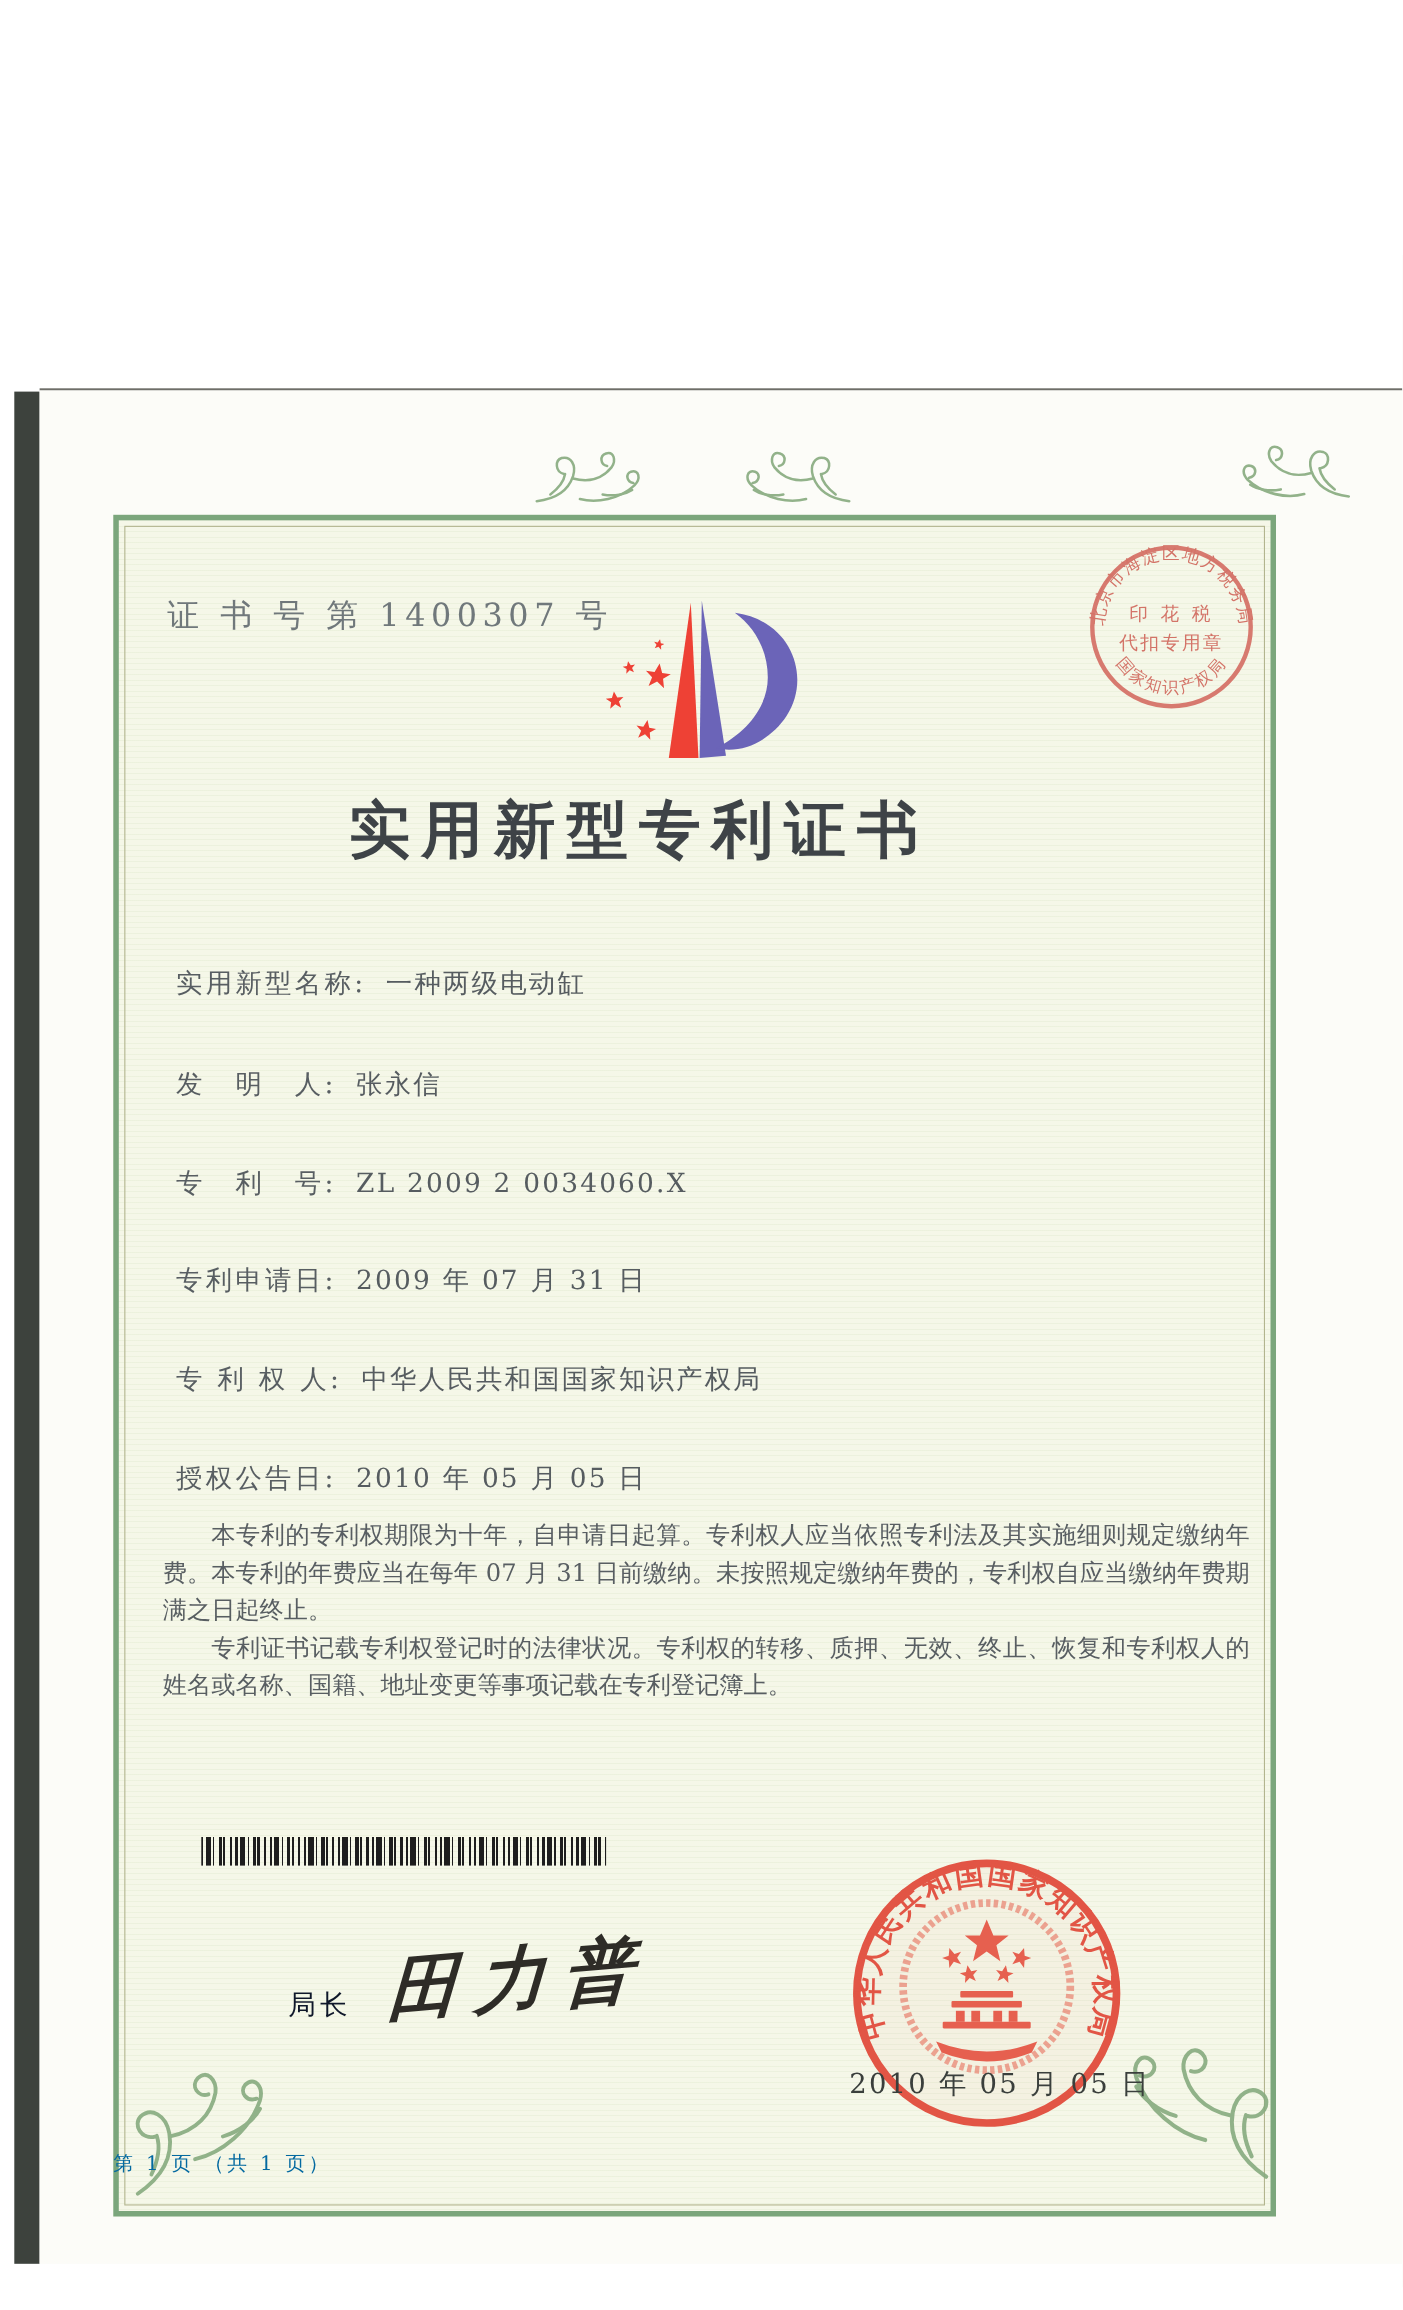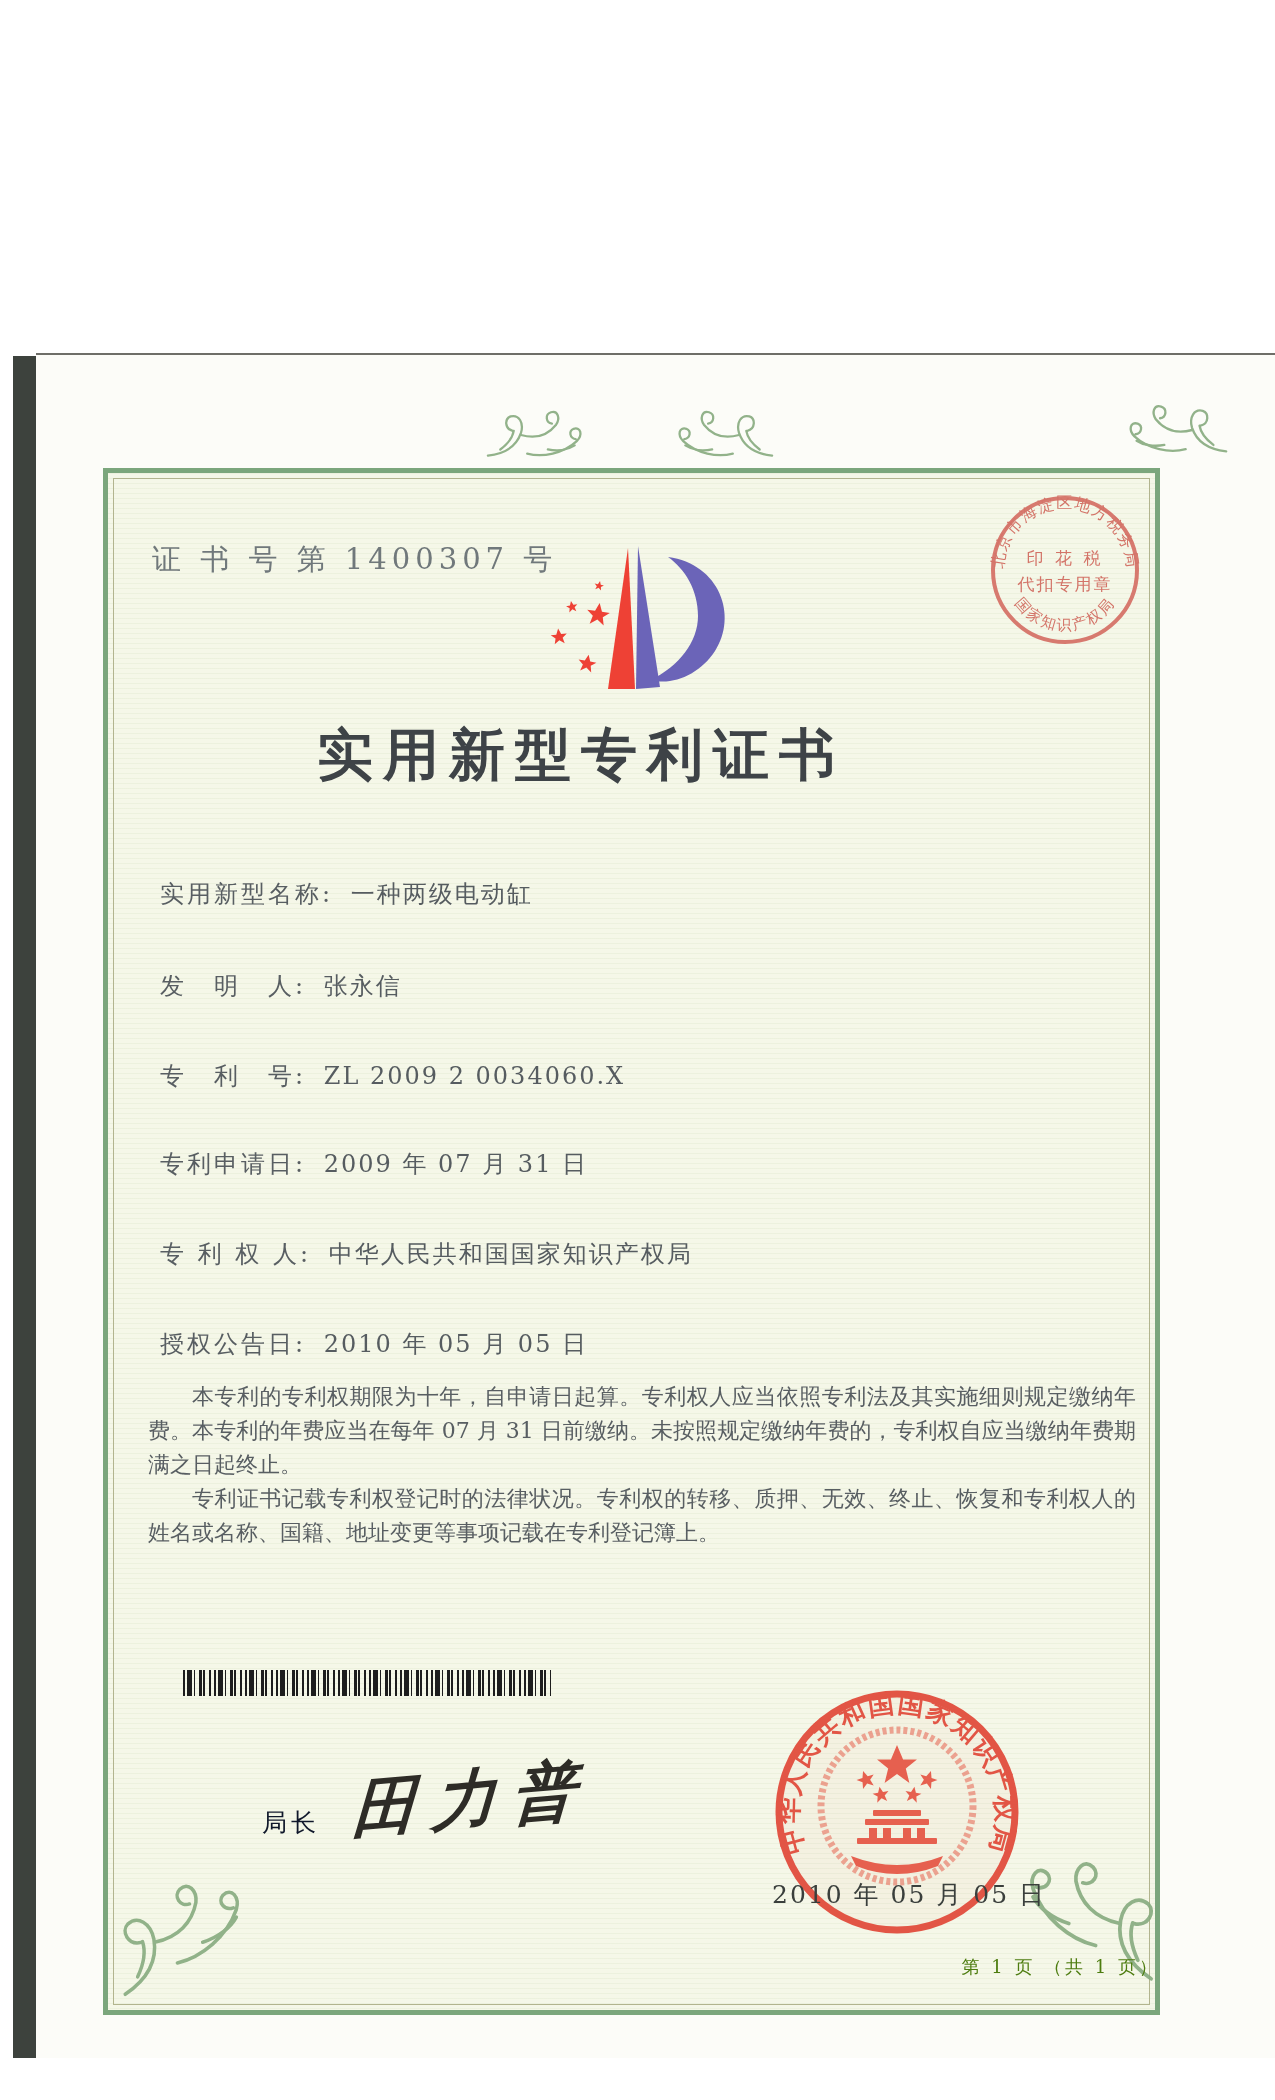--- a/index.html
+++ b/index.html
@@ -49,22 +49,22 @@
   .director{position:absolute;left:262px;top:1806px;font-size:25px;letter-spacing:4px;color:#0f172a;}
   .signature{position:absolute;left:352px;top:1756px;font-size:64px;font-weight:bold;
              font-family:"DejaVu Sans","Liberation Sans",sans-serif;font-style:italic;
              color:#2e2c27;letter-spacing:16px;transform:rotate(-5deg) skewX(-8deg);}
   
   .seal{position:absolute;left:772px;top:1687px;width:250px;height:250px;}
   .seal text{fill:#e25545;font-family:"DejaVu Serif",serif;font-weight:bold;}
   .seal-date{position:absolute;left:772px;top:1878px;width:250px;text-align:center;
              font-size:25px;letter-spacing:2px;color:#3a3f3c;white-space:nowrap;}
   
-  .footer{position:absolute;left:103px;top:1955px;width:1057px;text-align:right;
-          font-size:18px;letter-spacing:3px;color:#4d7c0f;}
+  .footer{position:absolute;left:103px;top:1955px;width:1057px;text-align:left;
+          font-size:18px;letter-spacing:3px;color:#0369a1;}
 </style>
 </head>
 <body>
 
 <div class="page">
 
   <svg width="0" height="0" style="position:absolute" aria-hidden="true">
     <defs>
       <symbol id="flourish" viewBox="0 0 100 60">
         <g fill="none" stroke="currentColor" stroke-width="2.2" stroke-linecap="round">

